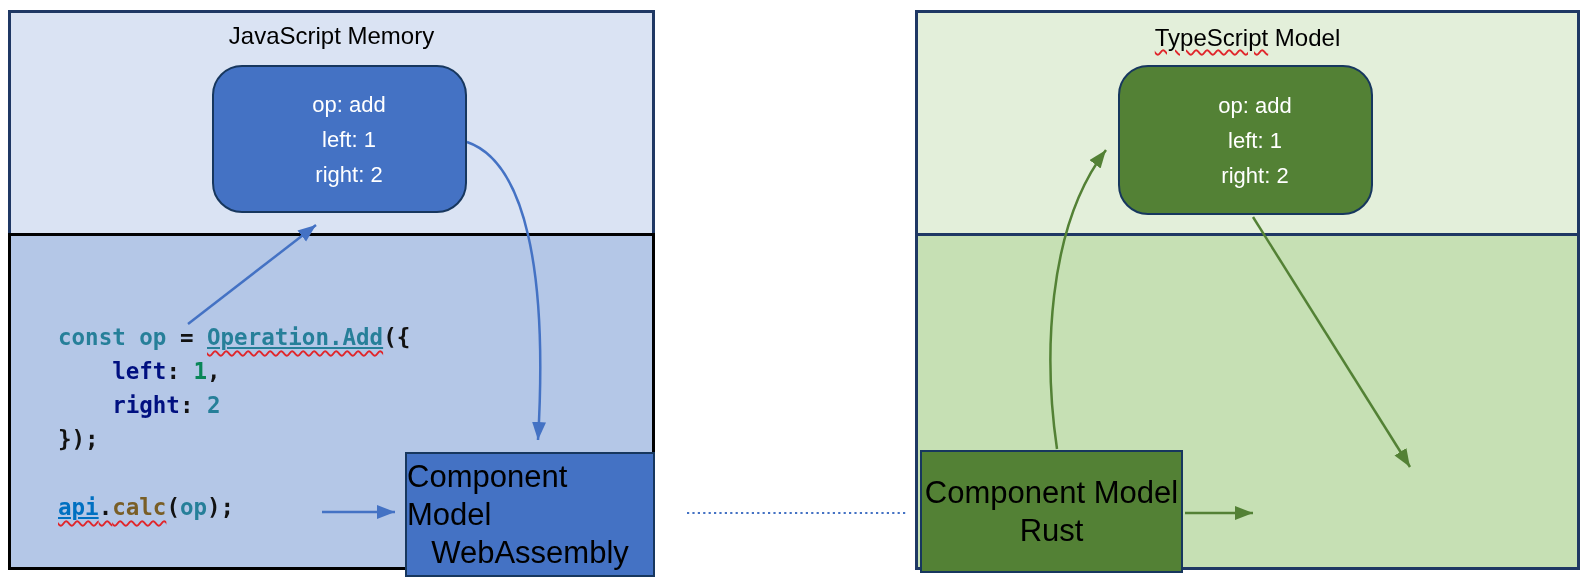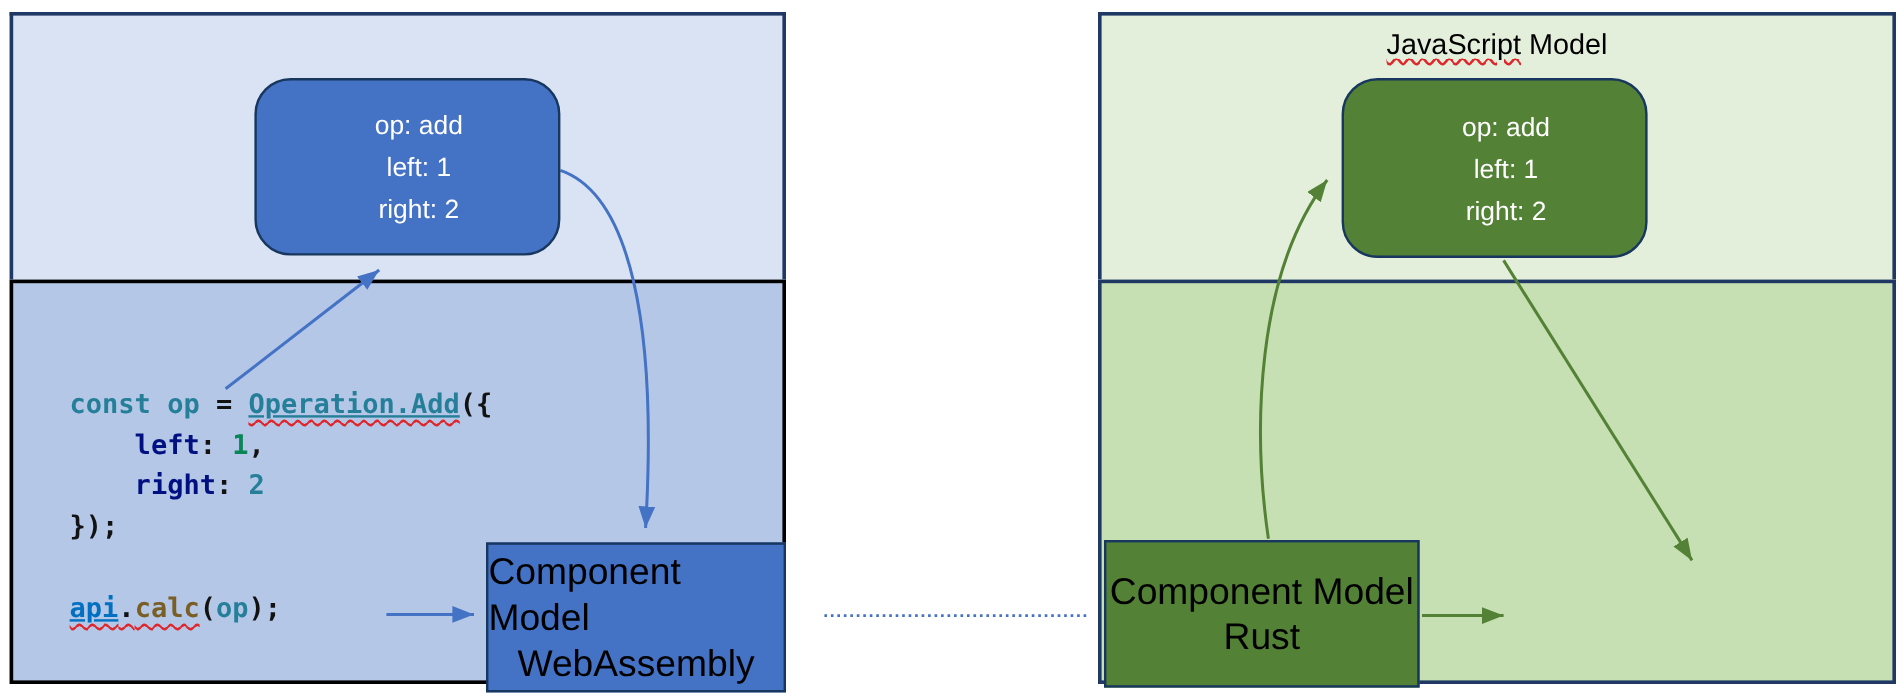--- a/index.html
+++ b/index.html
@@ -70,21 +70,22 @@
     </defs>
     <path class="arrow-b" d="M188,324 L316,225" marker-end="url(#headB)"></path>
     <path class="arrow-b" d="M467,142 C525,162 548,270 538,440" marker-end="url(#headB)"></path>
     <path class="arrow-b" d="M322,512 L395,512" marker-end="url(#headB)"></path>
     <path class="arrow-g" d="M1057,449 C1044,360 1046,228 1106,150" marker-end="url(#headG)"></path>
     <path class="arrow-g" d="M1253,217 L1410,467" marker-end="url(#headG)"></path>
     <path class="arrow-g" d="M1185,513 L1253,513" marker-end="url(#headG)"></path>
     <path class="dotted" d="M687,513 L908,513"></path>
   </svg>
 
-  <div class="title rp-title"><span class="w">JavaScript</span><span> Model</span></div>
+  <div class="title lp-title"><span>JavaScript Memory</span></div>
+  <div class="title rp-title"><span class="w">TypeScript</span><span> Model</span></div>
 
   <div class="objbox obj-blue">
       <div>op: add</div>
       <div>left: 1</div>
       <div>right: 2</div>
     </div>
   <div class="objbox obj-green">
       <div>op: add</div>
       <div>left: 1</div>
       <div>right: 2</div>

